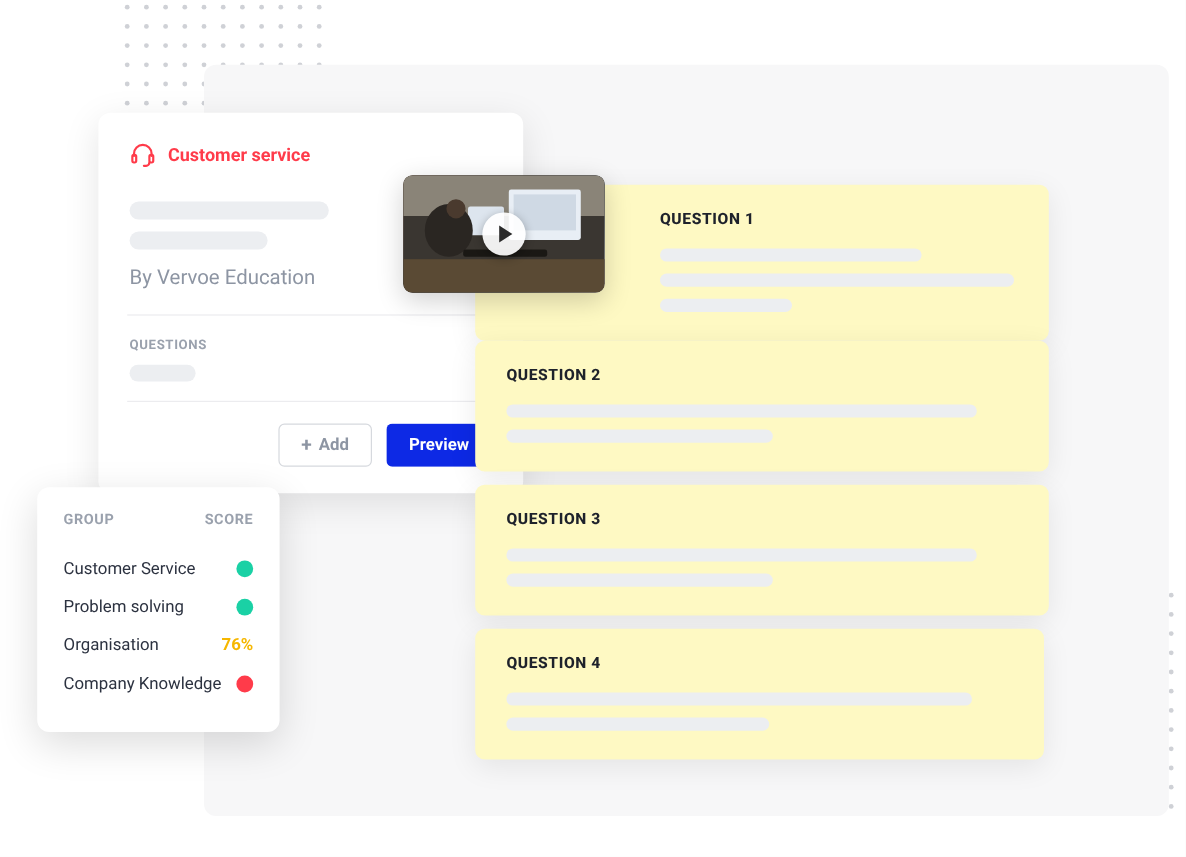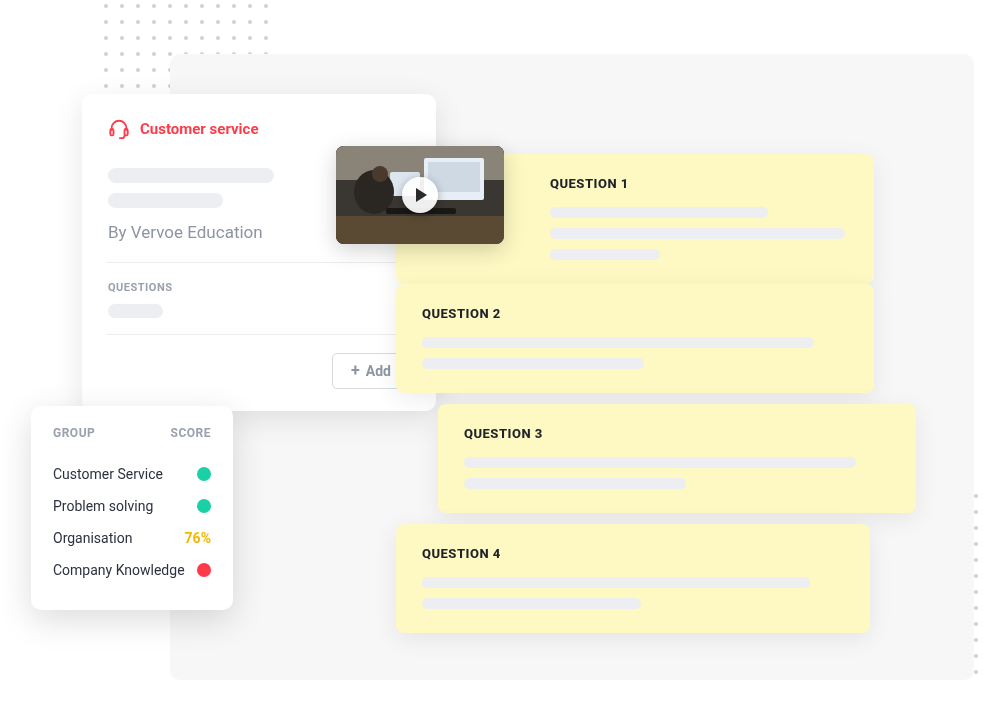--- a/index.html
+++ b/index.html
@@ -155,21 +155,21 @@
     margin-bottom: 16px;
   }
   .qcard .skel { height: 11px; border-radius: 6px; }
   .qcard .skel + .skel { margin-top: 10px; }
 
   .q1 { left: 396px; top: 154px; width: 478px; }
   .q1 .qtitle { margin-left: 128px; }
   .q1 .body { margin-left: 128px; }
 
   .q2 { left: 396px; top: 284px; width: 478px; }
-  .q3 { left: 396px; top: 404px; width: 478px; margin-left: 42px; }
+  .q3 { left: 396px; top: 404px; width: 478px; }
   .q4 { left: 396px; top: 524px; width: 474px; }
 
   
   .video-thumb {
     position: absolute;
     left: 336px;
     top: 146px;
     width: 168px;
     height: 98px;
     border-radius: 8px;
@@ -485,20 +485,23 @@
     </div>
   </div>
 
   <div class="divider"></div>
 
   <div class="actions">
     <div class="btn btn-outline">
       <span class="plus">+</span>
       <span>Add</span>
     </div>
+    <div class="btn btn-primary">
+      <span>Preview</span>
+    </div>
   </div>
 </div>
 
 <div class="qcard q1">
   <div class="qtitle">QUESTION 1</div>
   <div class="body">
     <div class="skel" style="width:73%;"></div>
     <div class="skel" style="width:99%;"></div>
     <div class="skel" style="width:37%;"></div>
   </div>

